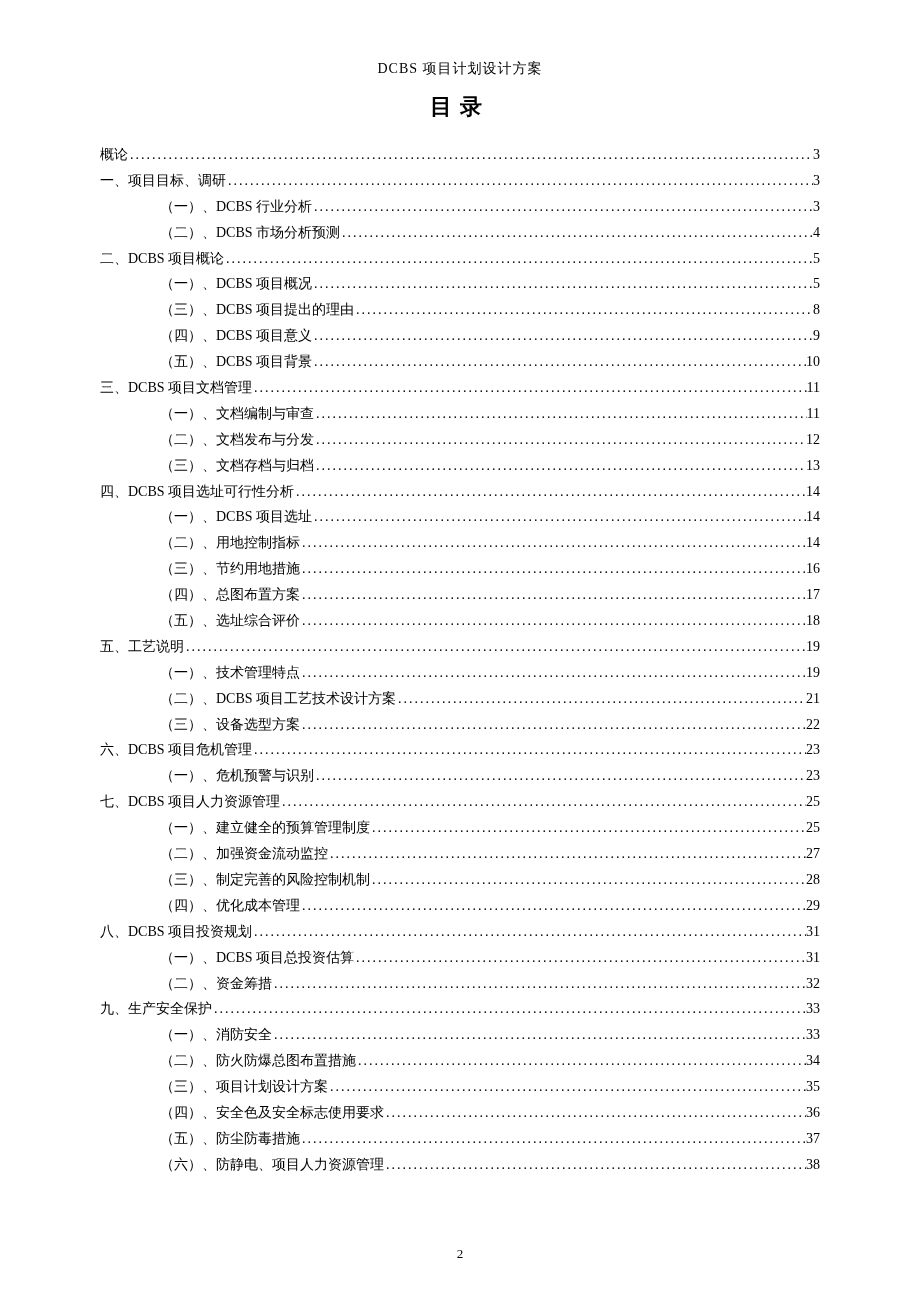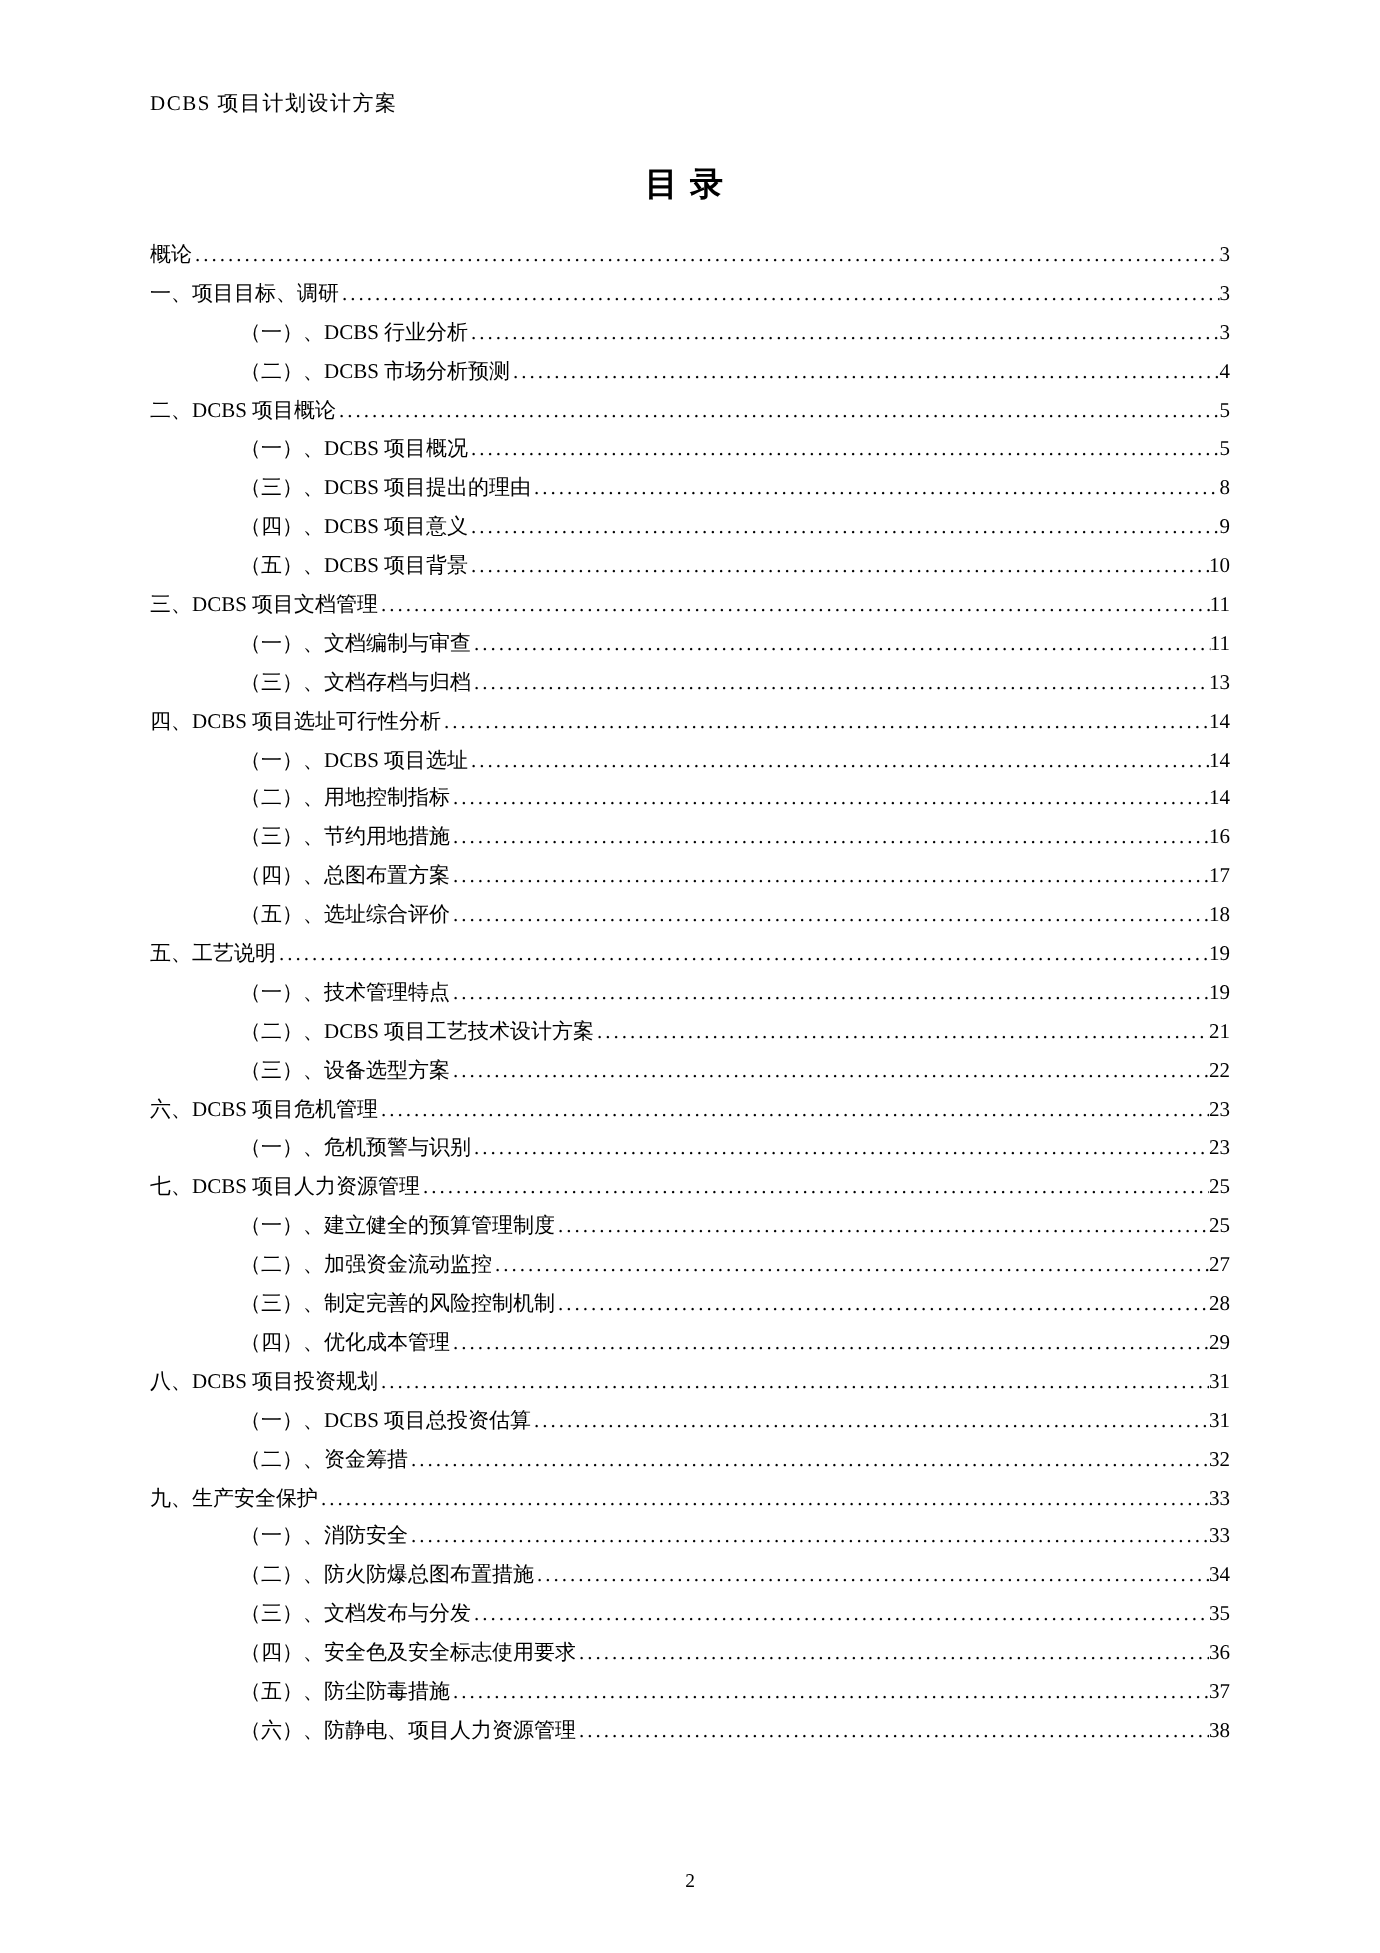--- a/index.html
+++ b/index.html
@@ -6,23 +6,23 @@
     body {
       background: #fff;
       font-family: "SimSun", "宋体", serif;
       color: #000;
       width: 920px;
       height: 1302px;
       position: relative;
       padding: 60px 100px 40px 100px;
     }
     .header-title {
-      text-align: left;
+      text-align: center;
       font-size: 14px;
-      margin-bottom: 30px;
+      margin-bottom: 14px;
       letter-spacing: 1px;
     }
     .main-title {
       text-align: center;
       font-size: 22px;
       font-weight: bold;
       letter-spacing: 8px;
       margin-bottom: 20px;
     }
     .toc {
@@ -113,20 +113,25 @@
       <span class="toc-label">三、DCBS 项目文档管理</span>
       <span class="toc-dots"></span>
       <span class="toc-page">11</span>
     </div>
     <div class="toc-item level-1">
       <span class="toc-label">（一）、文档编制与审查</span>
       <span class="toc-dots"></span>
       <span class="toc-page">11</span>
     </div>
     <div class="toc-item level-1">
+      <span class="toc-label">（二）、文档发布与分发</span>
+      <span class="toc-dots"></span>
+      <span class="toc-page">12</span>
+    </div>
+    <div class="toc-item level-1">
       <span class="toc-label">（三）、文档存档与归档</span>
       <span class="toc-dots"></span>
       <span class="toc-page">13</span>
     </div>
     <div class="toc-item level-0">
       <span class="toc-label">四、DCBS 项目选址可行性分析</span>
       <span class="toc-dots"></span>
       <span class="toc-page">14</span>
     </div>
     <div class="toc-item level-1">
@@ -233,21 +238,21 @@
       <span class="toc-label">（一）、消防安全</span>
       <span class="toc-dots"></span>
       <span class="toc-page">33</span>
     </div>
     <div class="toc-item level-1">
       <span class="toc-label">（二）、防火防爆总图布置措施</span>
       <span class="toc-dots"></span>
       <span class="toc-page">34</span>
     </div>
     <div class="toc-item level-1">
-      <span class="toc-label">（三）、文档发布与分发</span>
+      <span class="toc-label">（三）、项目计划设计方案</span>
       <span class="toc-dots"></span>
       <span class="toc-page">35</span>
     </div>
     <div class="toc-item level-1">
       <span class="toc-label">（四）、安全色及安全标志使用要求</span>
       <span class="toc-dots"></span>
       <span class="toc-page">36</span>
     </div>
     <div class="toc-item level-1">
       <span class="toc-label">（五）、防尘防毒措施</span>

